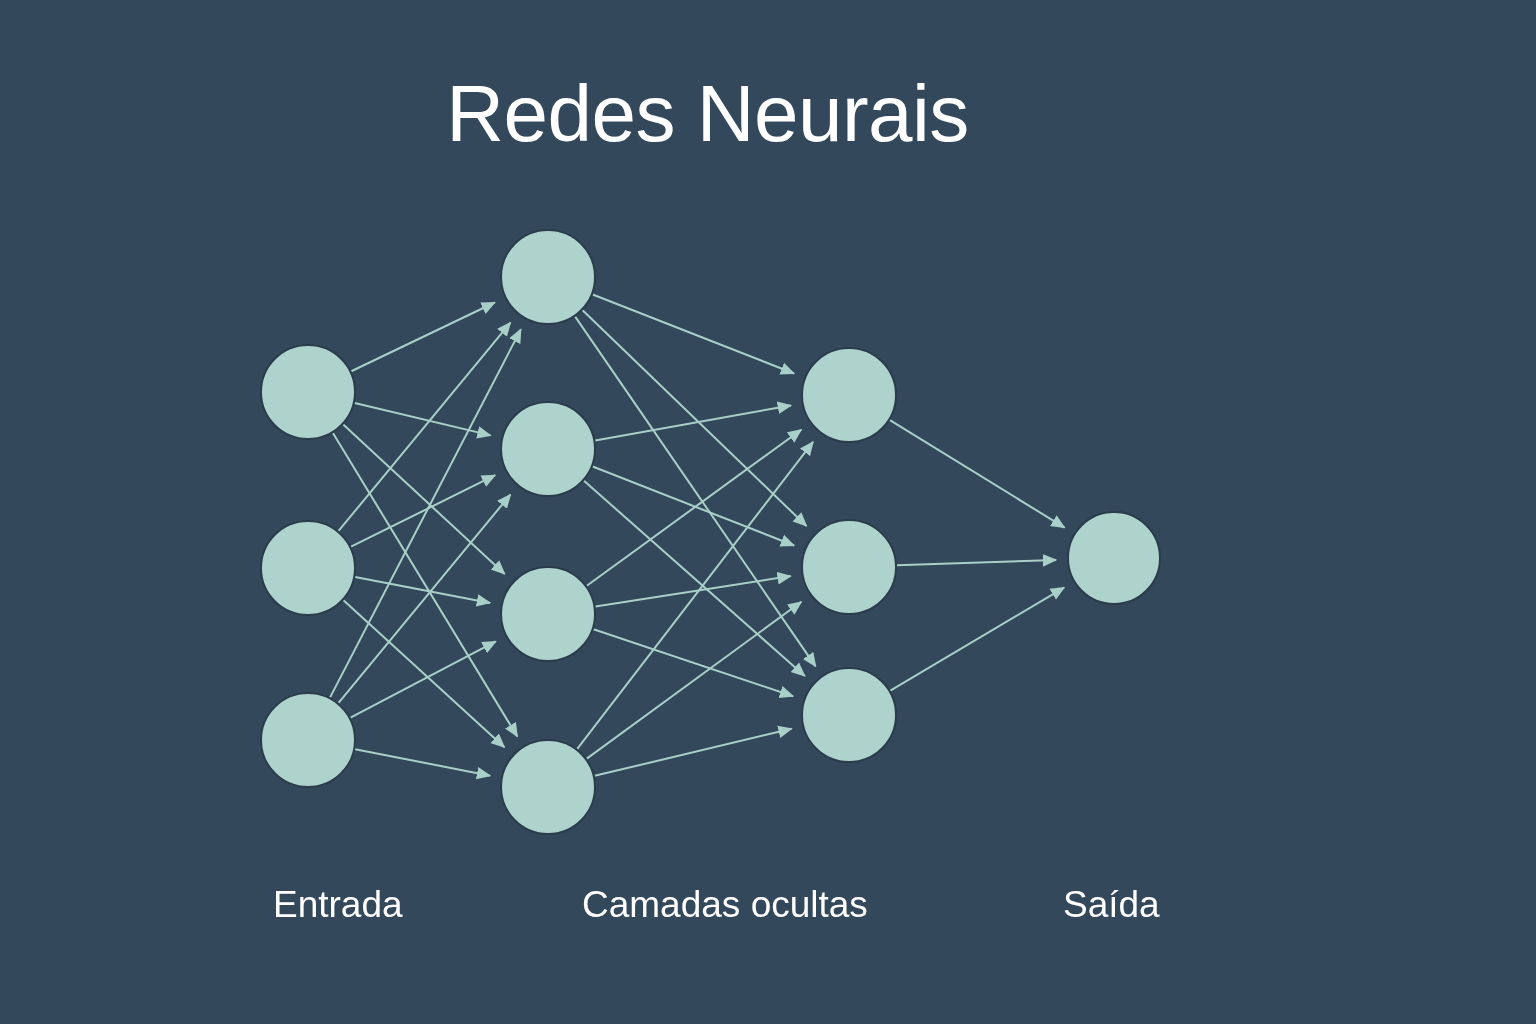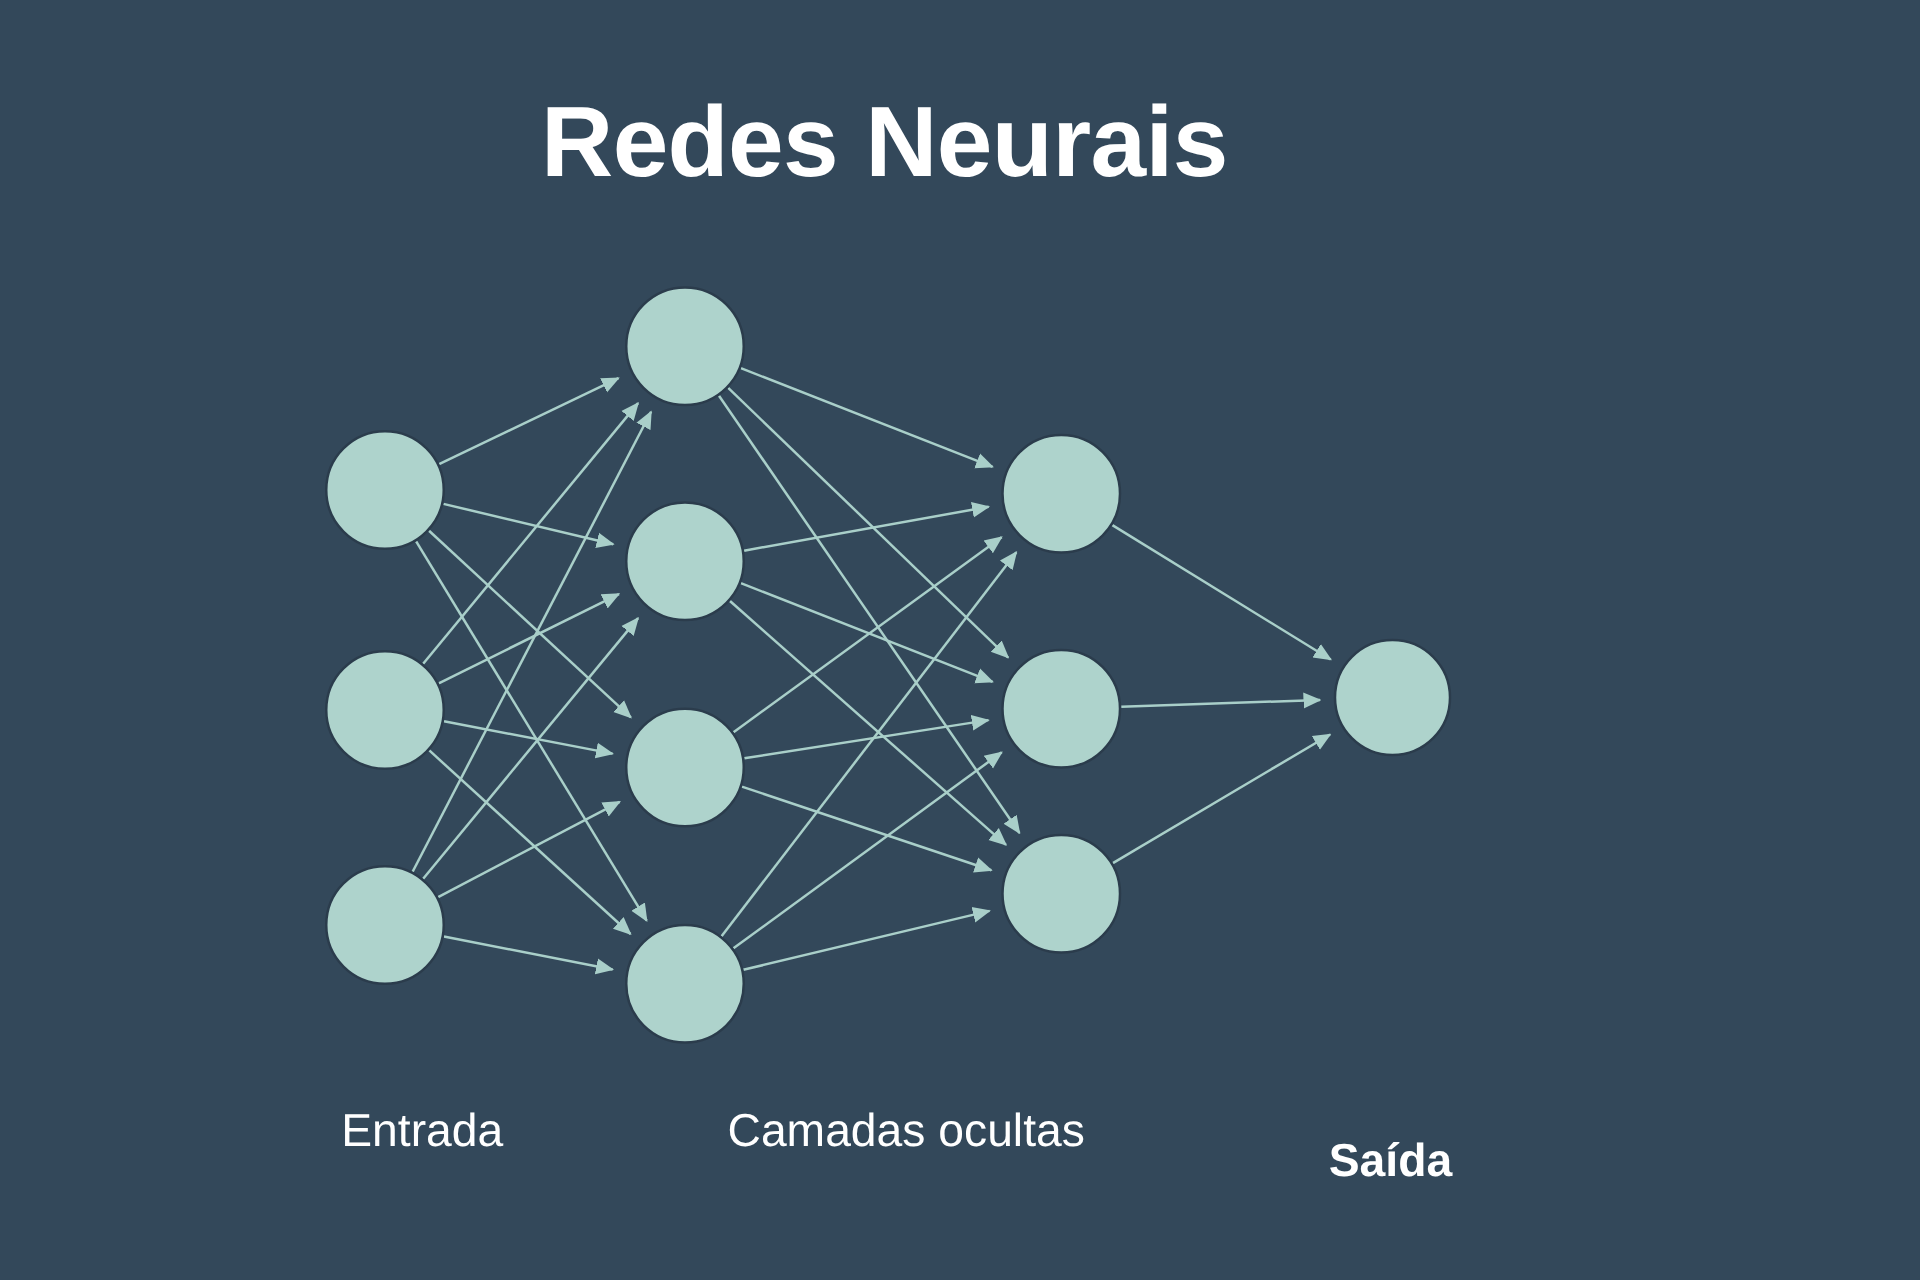--- a/index.html
+++ b/index.html
@@ -19,21 +19,21 @@
     height: 1024px;
     background: #33485a;
   }
   #title {
     position: absolute;
     left: 0;
     top: 74px;
     width: 1415px;
     text-align: center;
     font-size: 80px;
-    font-weight: bold;
+    font-weight: normal;
     color: #ffffff;
     letter-spacing: -0.5px;
     line-height: 1;
   }
   #net-svg {
     position: absolute;
     left: 0;
     top: 0;
     width: 1536px;
     height: 1024px;
@@ -41,21 +41,21 @@
   .layer-label {
     position: absolute;
     font-size: 37px;
     font-weight: normal;
     color: #ffffff;
     white-space: nowrap;
     line-height: 1;
   }
   #label-input  { left: 232px; top: 886px; margin-left: 41px; }
   #label-hidden { left: 566px; top: 886px; margin-left: 16px; }
-  #label-output { left: 1063px; top: 910px; font-weight: bold; }
+  #label-output { left: 1063px; top: 886px; }
 </style>
 </head>
 <body>
 
 <div id="canvas" style="background: rgb(51, 72, 90);">
 
   <div id="title" style="color: rgb(255, 255, 255);">Redes Neurais</div>
 
   <svg id="net-svg" viewBox="0 0 1536 1024" preserveAspectRatio="none" aria-hidden="true">
     <defs>

